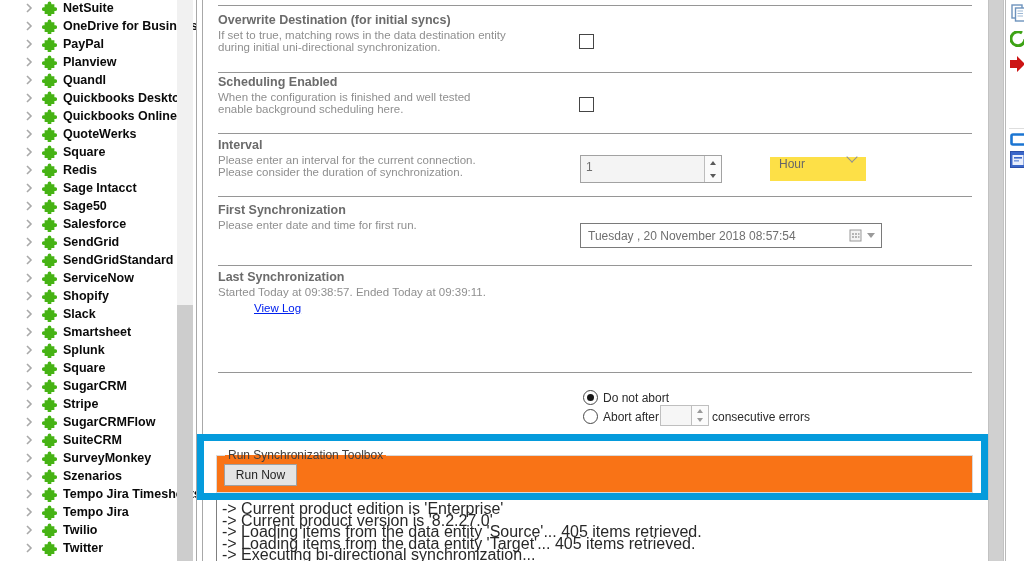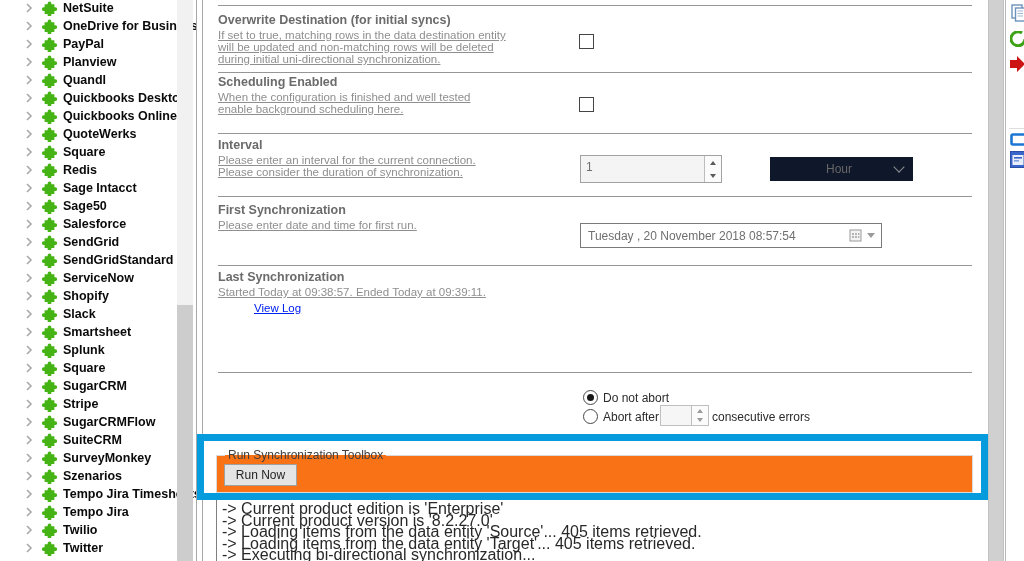--- a/index.html
+++ b/index.html
@@ -14,33 +14,33 @@
   .tlabel{font-size:12.5px;font-weight:600;color:#0a0a0a;}
   .sb-track{position:absolute;left:177px;top:0;width:16px;height:561px;background:#f1f1f1;}
   .sb-thumb{position:absolute;left:0;top:305px;width:16px;height:256px;background:#cdcdcd;}
   
   .splitter{position:absolute;left:196px;top:0;width:5px;height:561px;background:#fff;
             border-left:1px solid #a8a8a8;border-right:1px solid #a8a8a8;}
   
   .hline{position:absolute;left:218px;width:754px;height:1px;background:#969696;}
   .sec{position:absolute;left:218px;}
   .sec .title{font-size:12.5px;font-weight:bold;color:#6b6b6b;margin-bottom:2px;}
-  .sec .desc{font-size:11.5px;line-height:12px;color:#8f8f8f;text-decoration:underline;}
+  .sec .desc{font-size:11.5px;line-height:12px;color:#8f8f8f;}
   .link{font-size:11.5px;color:#0020ee;text-decoration:underline;cursor:pointer;display:inline-block;margin-top:1px;margin-left:36px;}
   .checkbox{position:absolute;width:13px;height:13px;border:1px solid #454545;background:#fff;}
   
   .spin-box{position:absolute;border:1px solid #a2a2a2;background:#f4f4f4;display:flex;}
   .spin-val{flex:1;font-size:12px;color:#6f6f6f;padding:4px 0 0 5px;}
   .spin-btns{width:16px;border-left:1px solid #bdbdbd;display:flex;flex-direction:column;}
   .spin-btns>div{flex:1;display:flex;align-items:center;justify-content:center;background:#fbfbfb;}
   .tri-up{width:0;height:0;border-left:3.5px solid transparent;border-right:3.5px solid transparent;border-bottom:4px solid #5a5a5a;}
   .tri-down{width:0;height:0;border-left:3.5px solid transparent;border-right:3.5px solid transparent;border-top:4px solid #5a5a5a;}
   .dis .tri-up{border-bottom-color:#9a9a9a}.dis .tri-down{border-top-color:#9a9a9a}
   
-  .combo{position:absolute;background:#0f172a;display:flex;align-items:center;padding-left:47px;}
+  .combo{position:absolute;background:#fde047;display:flex;align-items:flex-start;}
   .combo-text{font-size:12px;color:#676767;padding-left:9px;flex:1;}
   .combo-chev{width:7px;height:7px;border-left:1.5px solid #8f8f8f;border-bottom:1.5px solid #8f8f8f;
               transform:rotate(-45deg);margin-right:10px;margin-top:-4px;}
   
   .datepicker{position:absolute;left:580px;top:223px;width:300px;height:23px;border:1px solid #7a7a7a;
               background:#fff;display:flex;align-items:center;}
   .dp-text{font-size:12px;color:#6f6f6f;padding-left:7px;flex:1;}
   .dp-cal{margin-right:4px;}
   .dp-arrow{width:0;height:0;border-left:4px solid transparent;border-right:4px solid transparent;
             border-top:5px solid #9a9a9a;margin-right:6px;}
@@ -397,21 +397,20 @@
   <div class="hline" style="top:5px"></div>
   <div class="hline" style="top:72px"></div>
   <div class="hline" style="top:133px"></div>
   <div class="hline" style="top:196px"></div>
   <div class="hline" style="top:265px"></div>
   <div class="hline" style="top:372px"></div>
 
   <div class="sec" style="top:13px">
     <div class="title">Overwrite Destination (for initial syncs)</div>
     <div class="desc">If set to true, matching rows in the data destination entity</div>
-    <div class="desc">will be updated and non-matching rows will be deleted</div>
     <div class="desc">during initial uni-directional synchronization.</div>
   </div>
   <div class="checkbox" style="left:579px;top:34px"></div>
 
   <div class="sec" style="top:75px">
     <div class="title">Scheduling Enabled</div>
     <div class="desc">When the configuration is finished and well tested</div>
     <div class="desc">enable background scheduling here.</div>
   </div>
   <div class="checkbox" style="left:579px;top:97px"></div>

